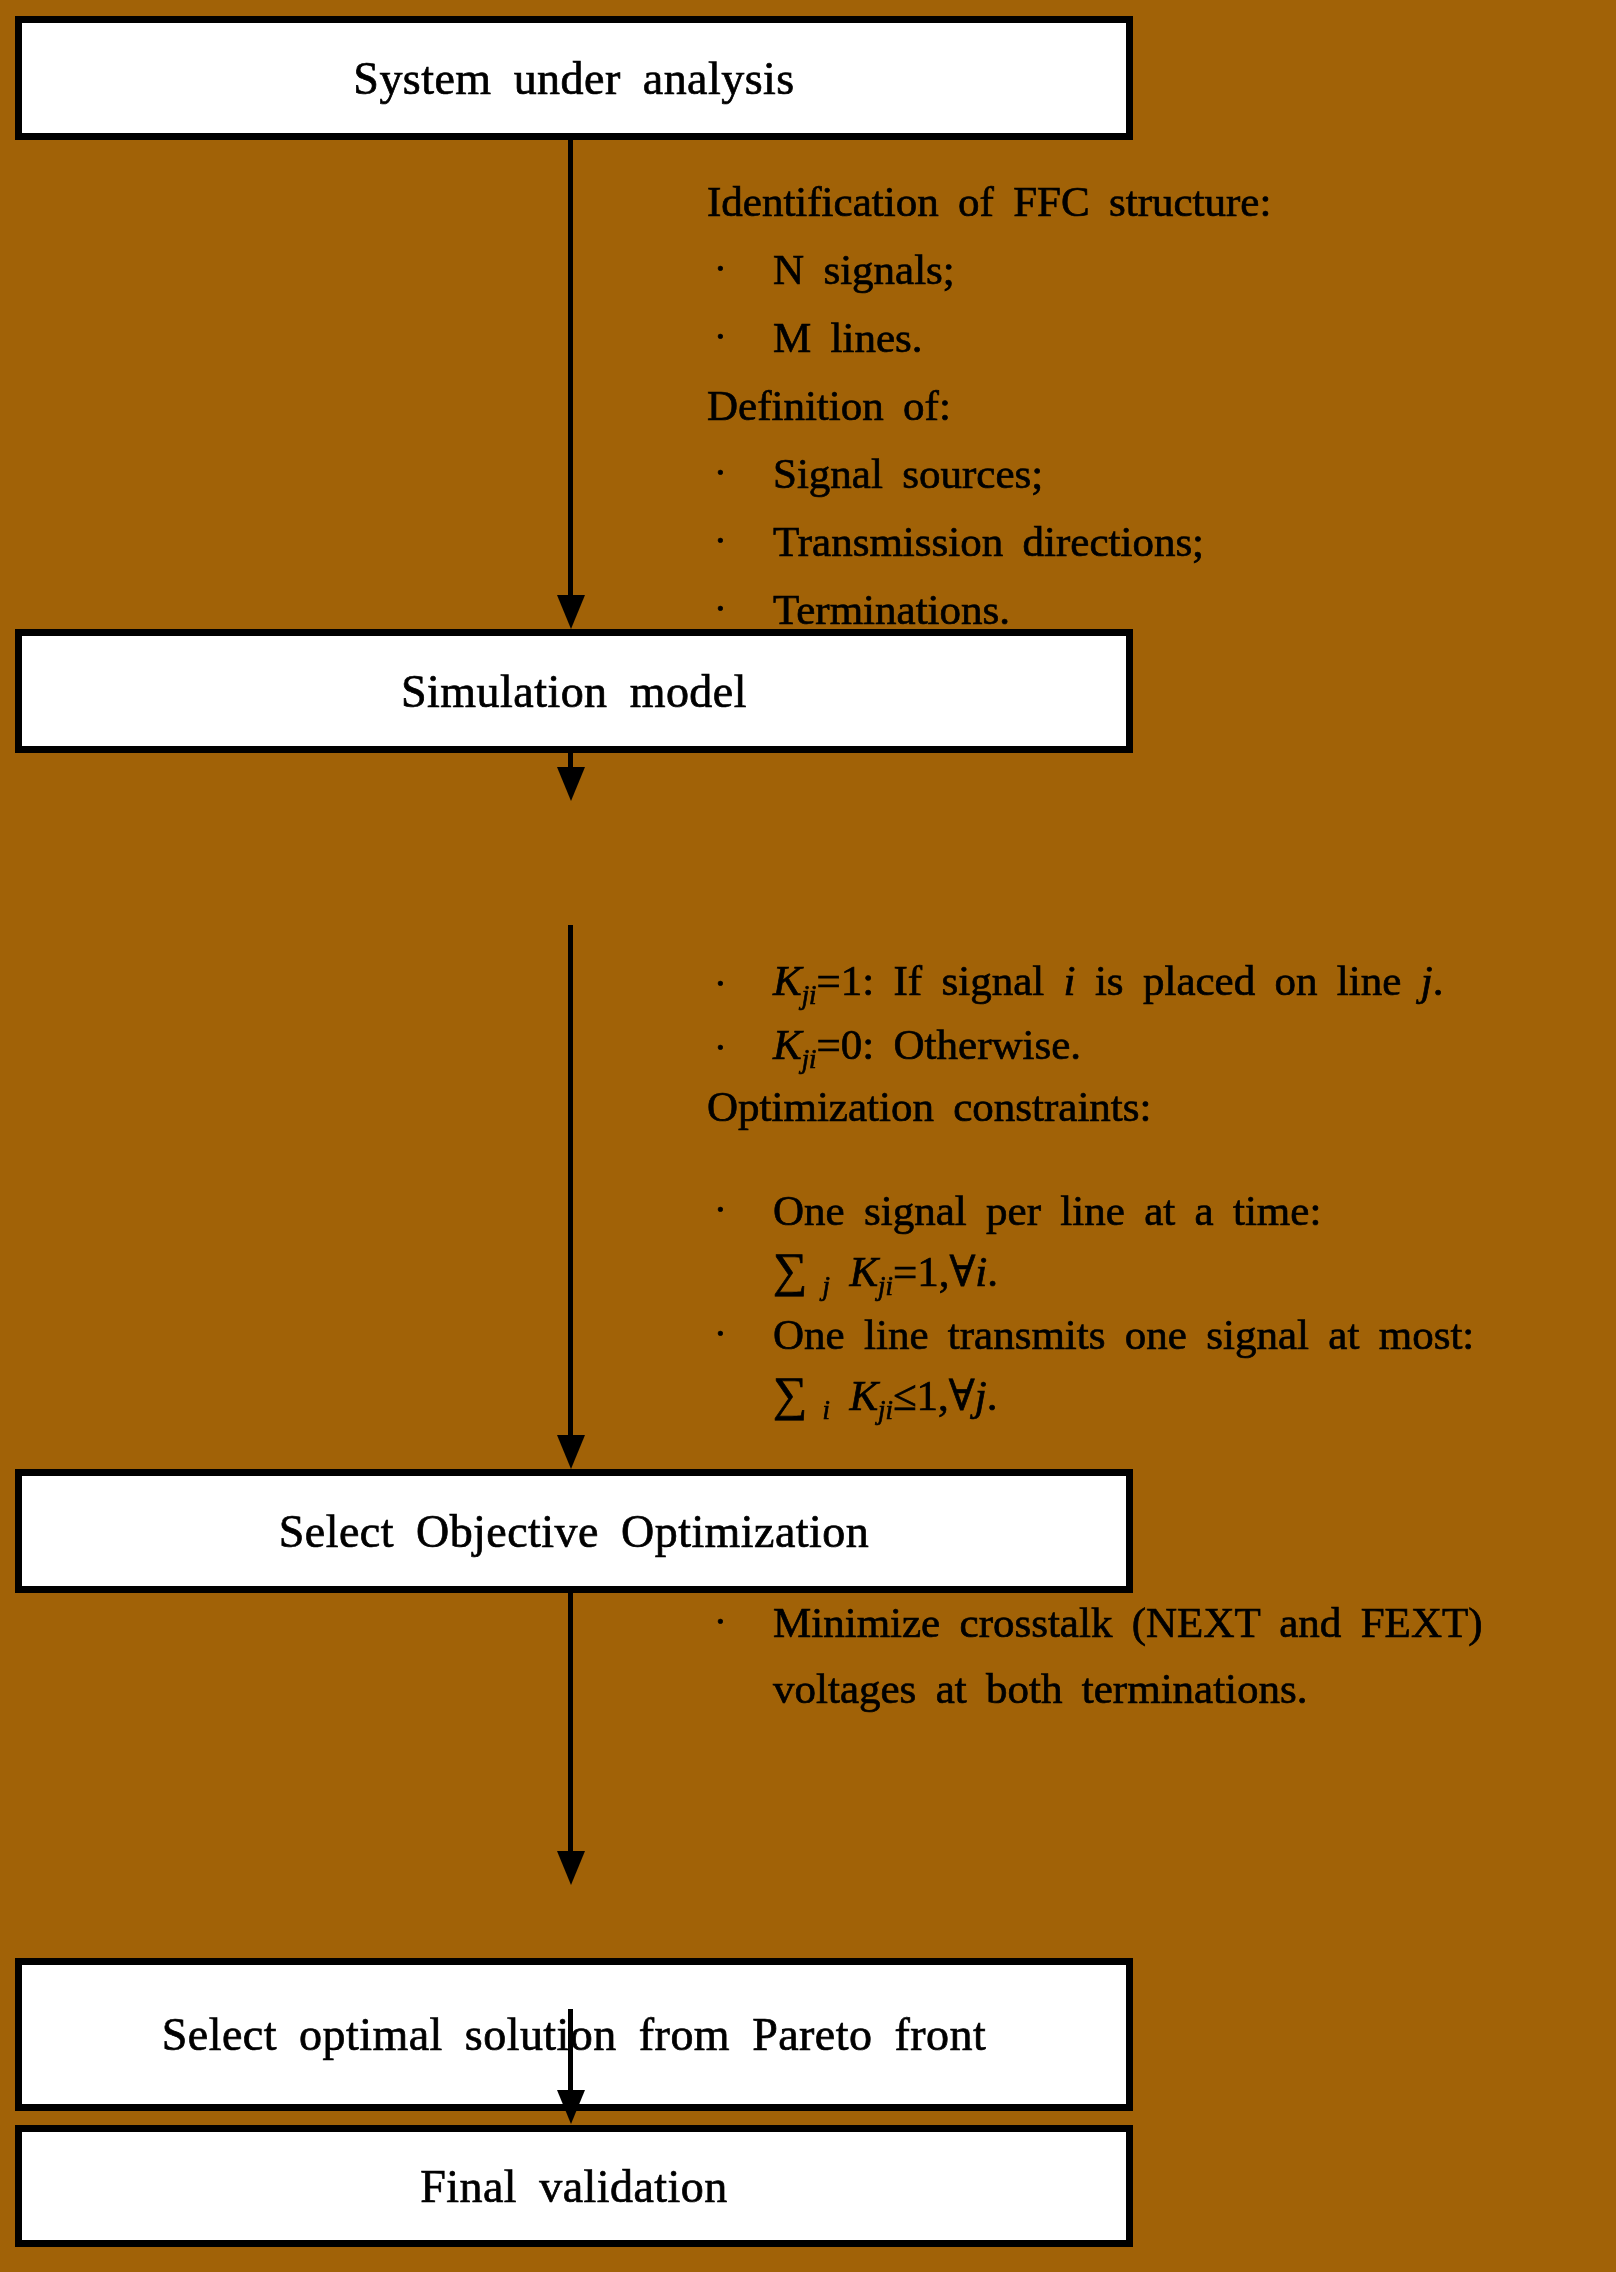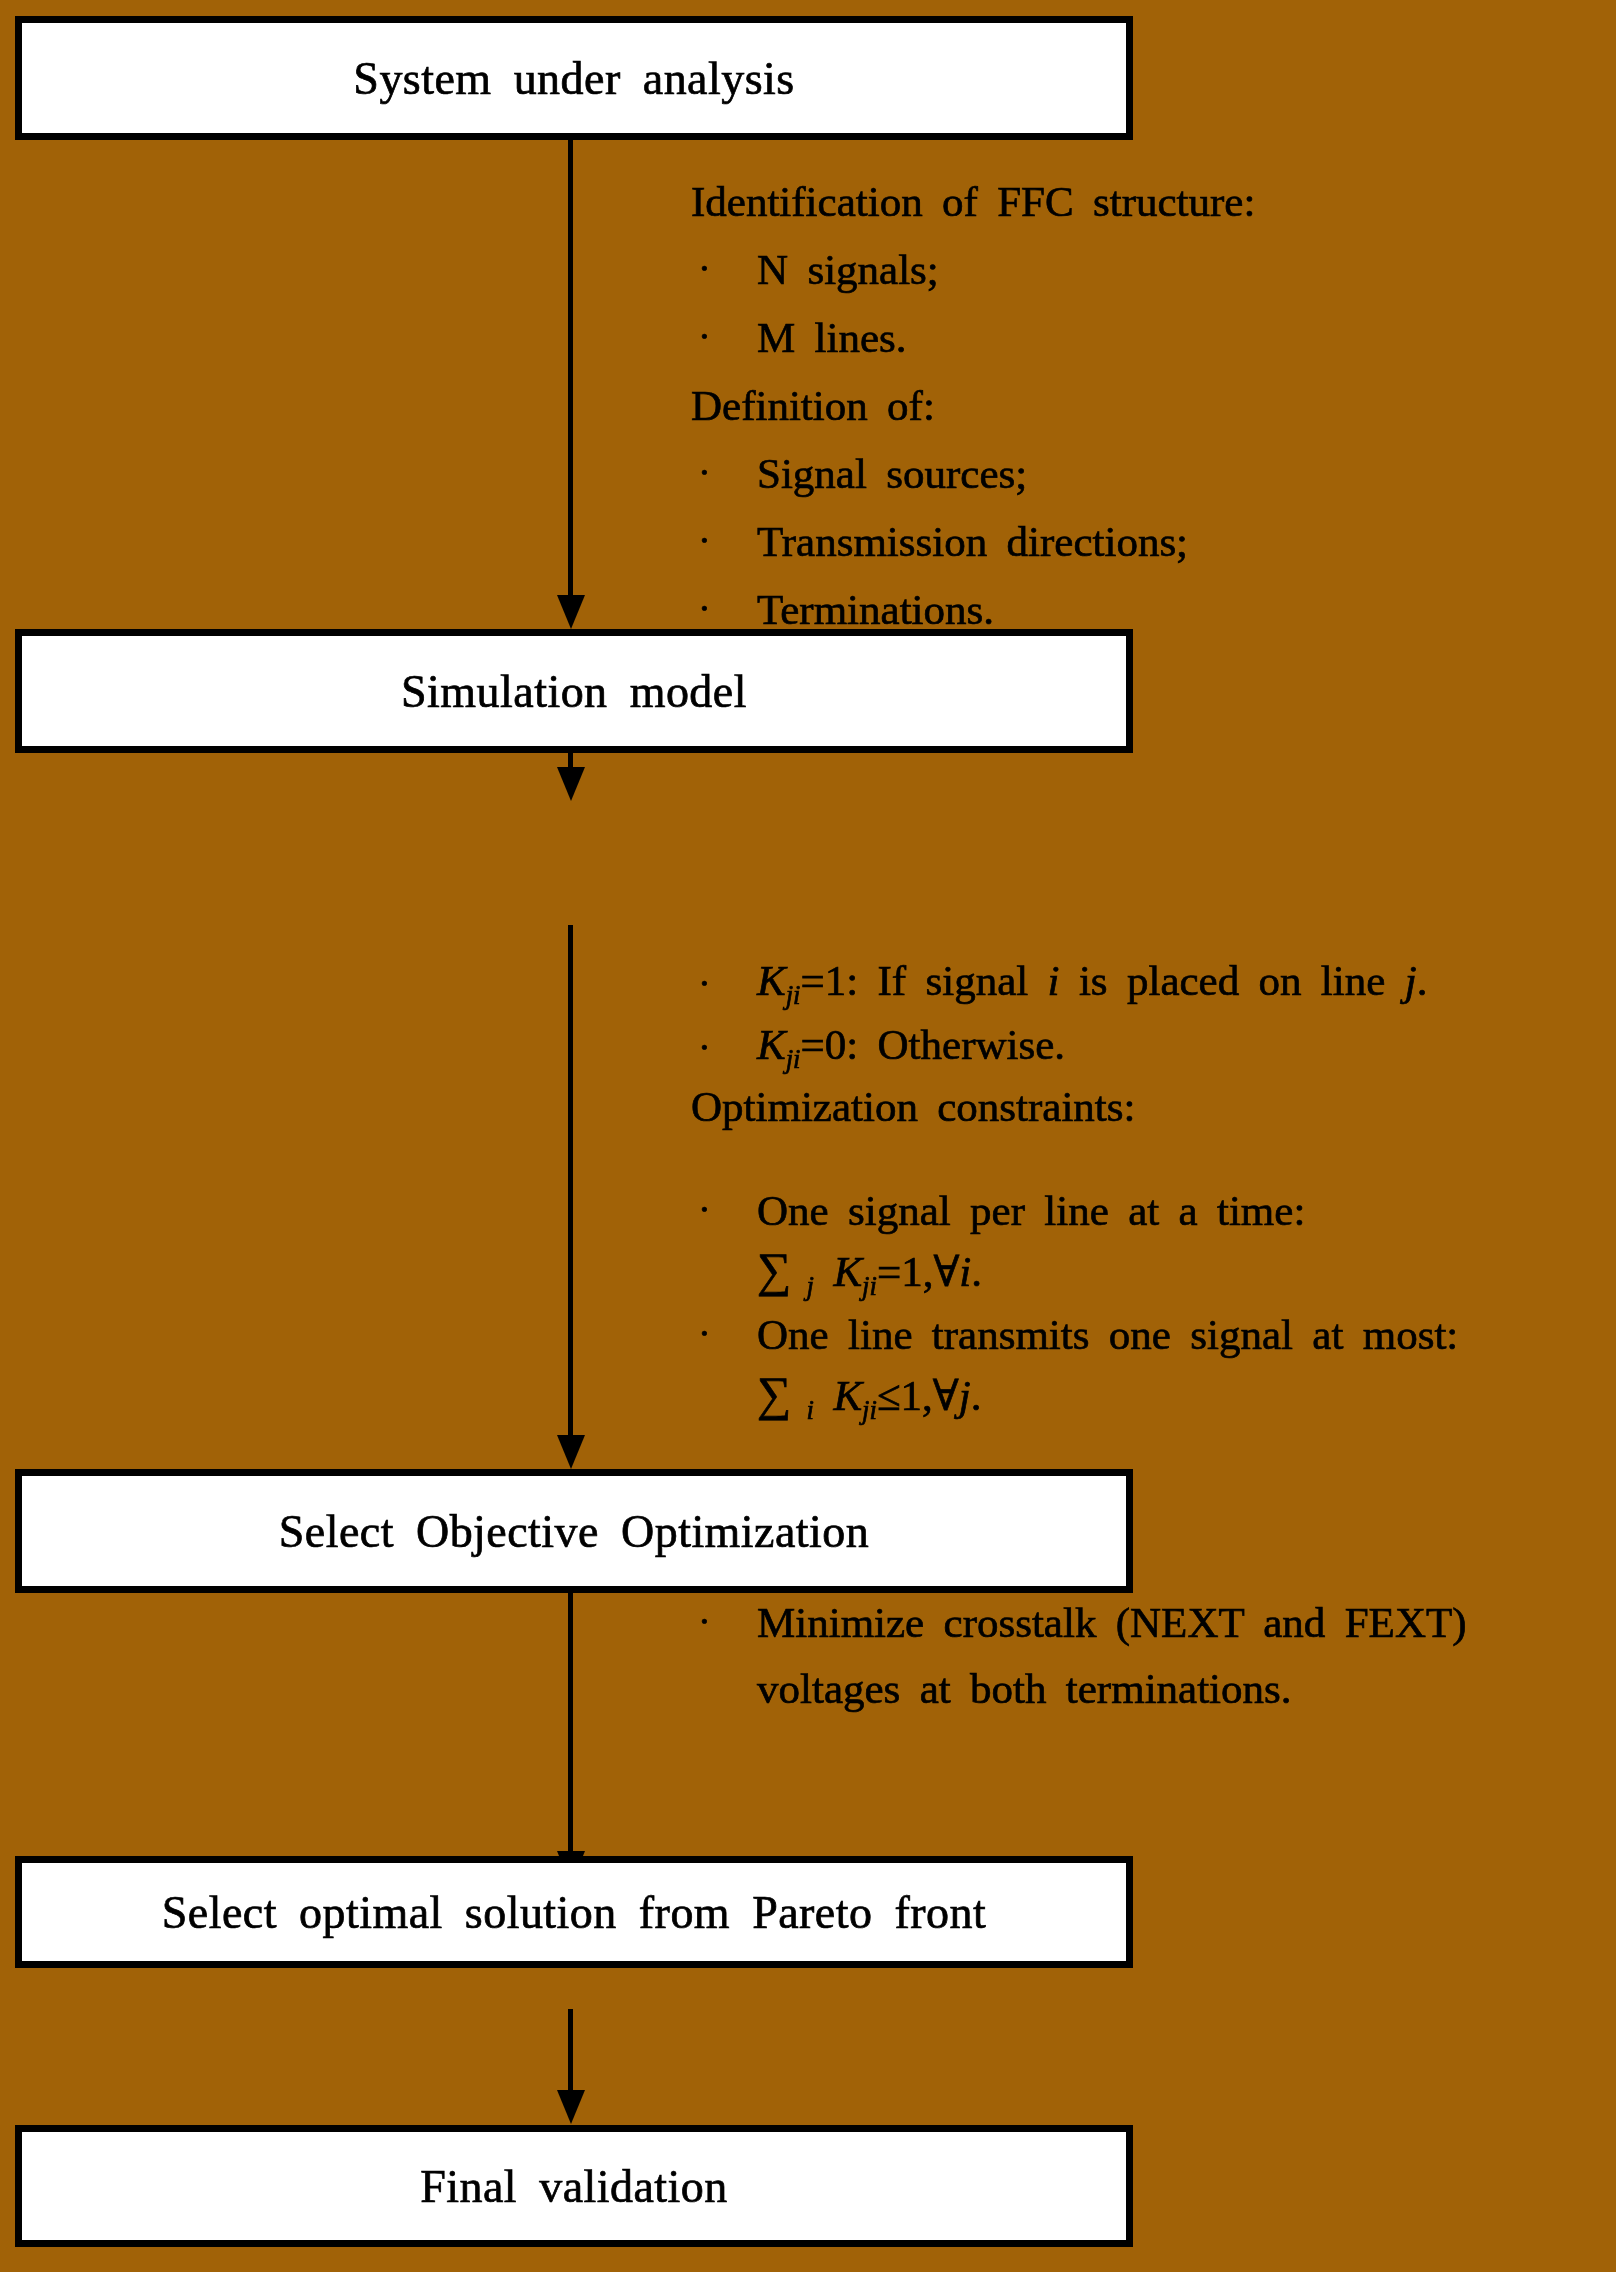--- a/index.html
+++ b/index.html
@@ -41,21 +41,21 @@
   .ann{
     position:absolute;
     font-size:43px;
     word-spacing:0.2em;
     white-space:nowrap;
     -webkit-text-stroke:0.7px currentColor;
   }
   .ann .aline{
     position:relative;
     height:var(--lh,67px);
-    display:flex;align-items:center;
+    display:flex;align-items:center;margin-left:16px;
   }
   .ann .bullet,.ann .cont{padding-left:66px;}
   .dot{
     position:absolute;left:10px;top:50%;
     transform:translateY(-50%);
     font-size:0.45em;
   }
   .it{font-style:italic;}
   .sb{font-size:0.62em;font-style:italic;vertical-align:-0.35em;letter-spacing:0;}
   .sum{font-size:1.12em;}
@@ -156,21 +156,21 @@
       <span>Minimize crosstalk (NEXT and FEXT)</span>
     </div>
     <div class="aline cont">
       <span>voltages at both terminations.</span>
     </div>
   </div>
 
   <div class="stem" style="top:1592px;height:261px"></div>
   <div class="ahead" style="top:1851px"></div>
 
-  <div class="fbox" style="top:1856px;height:112px">
+  <div class="fbox" style="top:1958px;height:153px">
     <span class="flabel">Select optimal solution from Pareto front</span>
   </div>
 
   <div class="stem" style="top:2009px;height:84px"></div>
   <div class="ahead" style="top:2090px"></div>
 
   <div class="fbox" style="top:2125px;height:122px">
     <span class="flabel">Final validation</span>
   </div>
 

